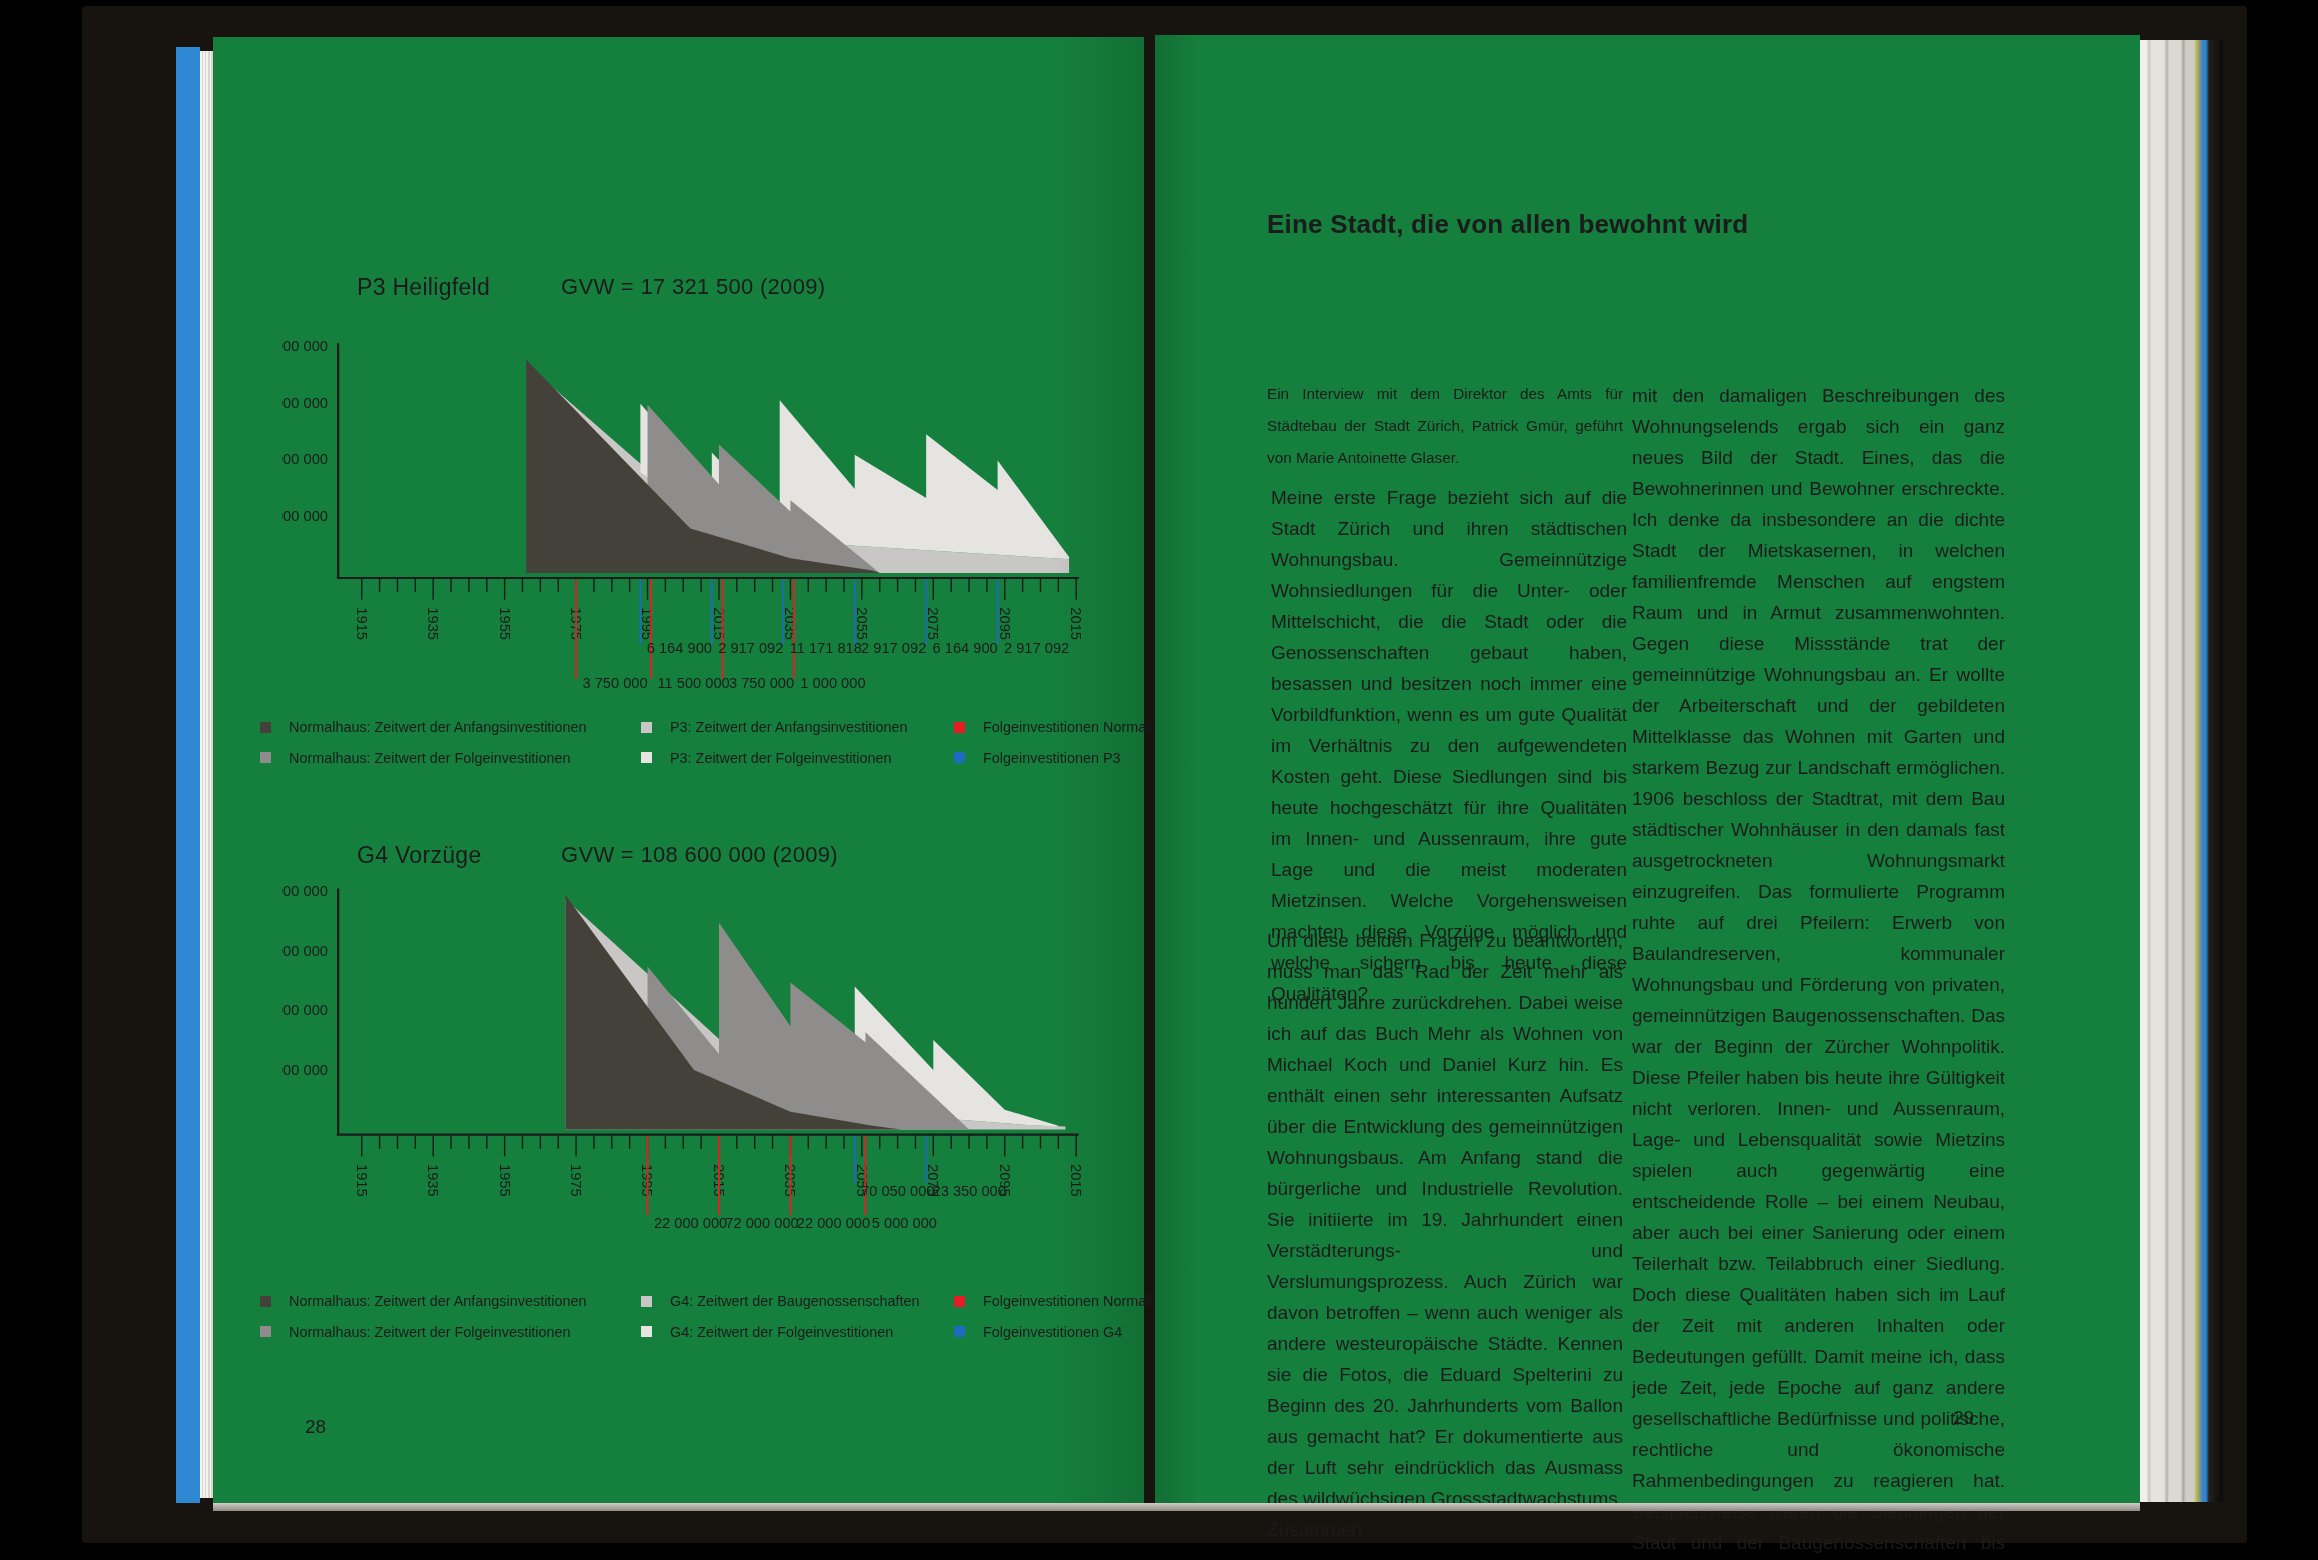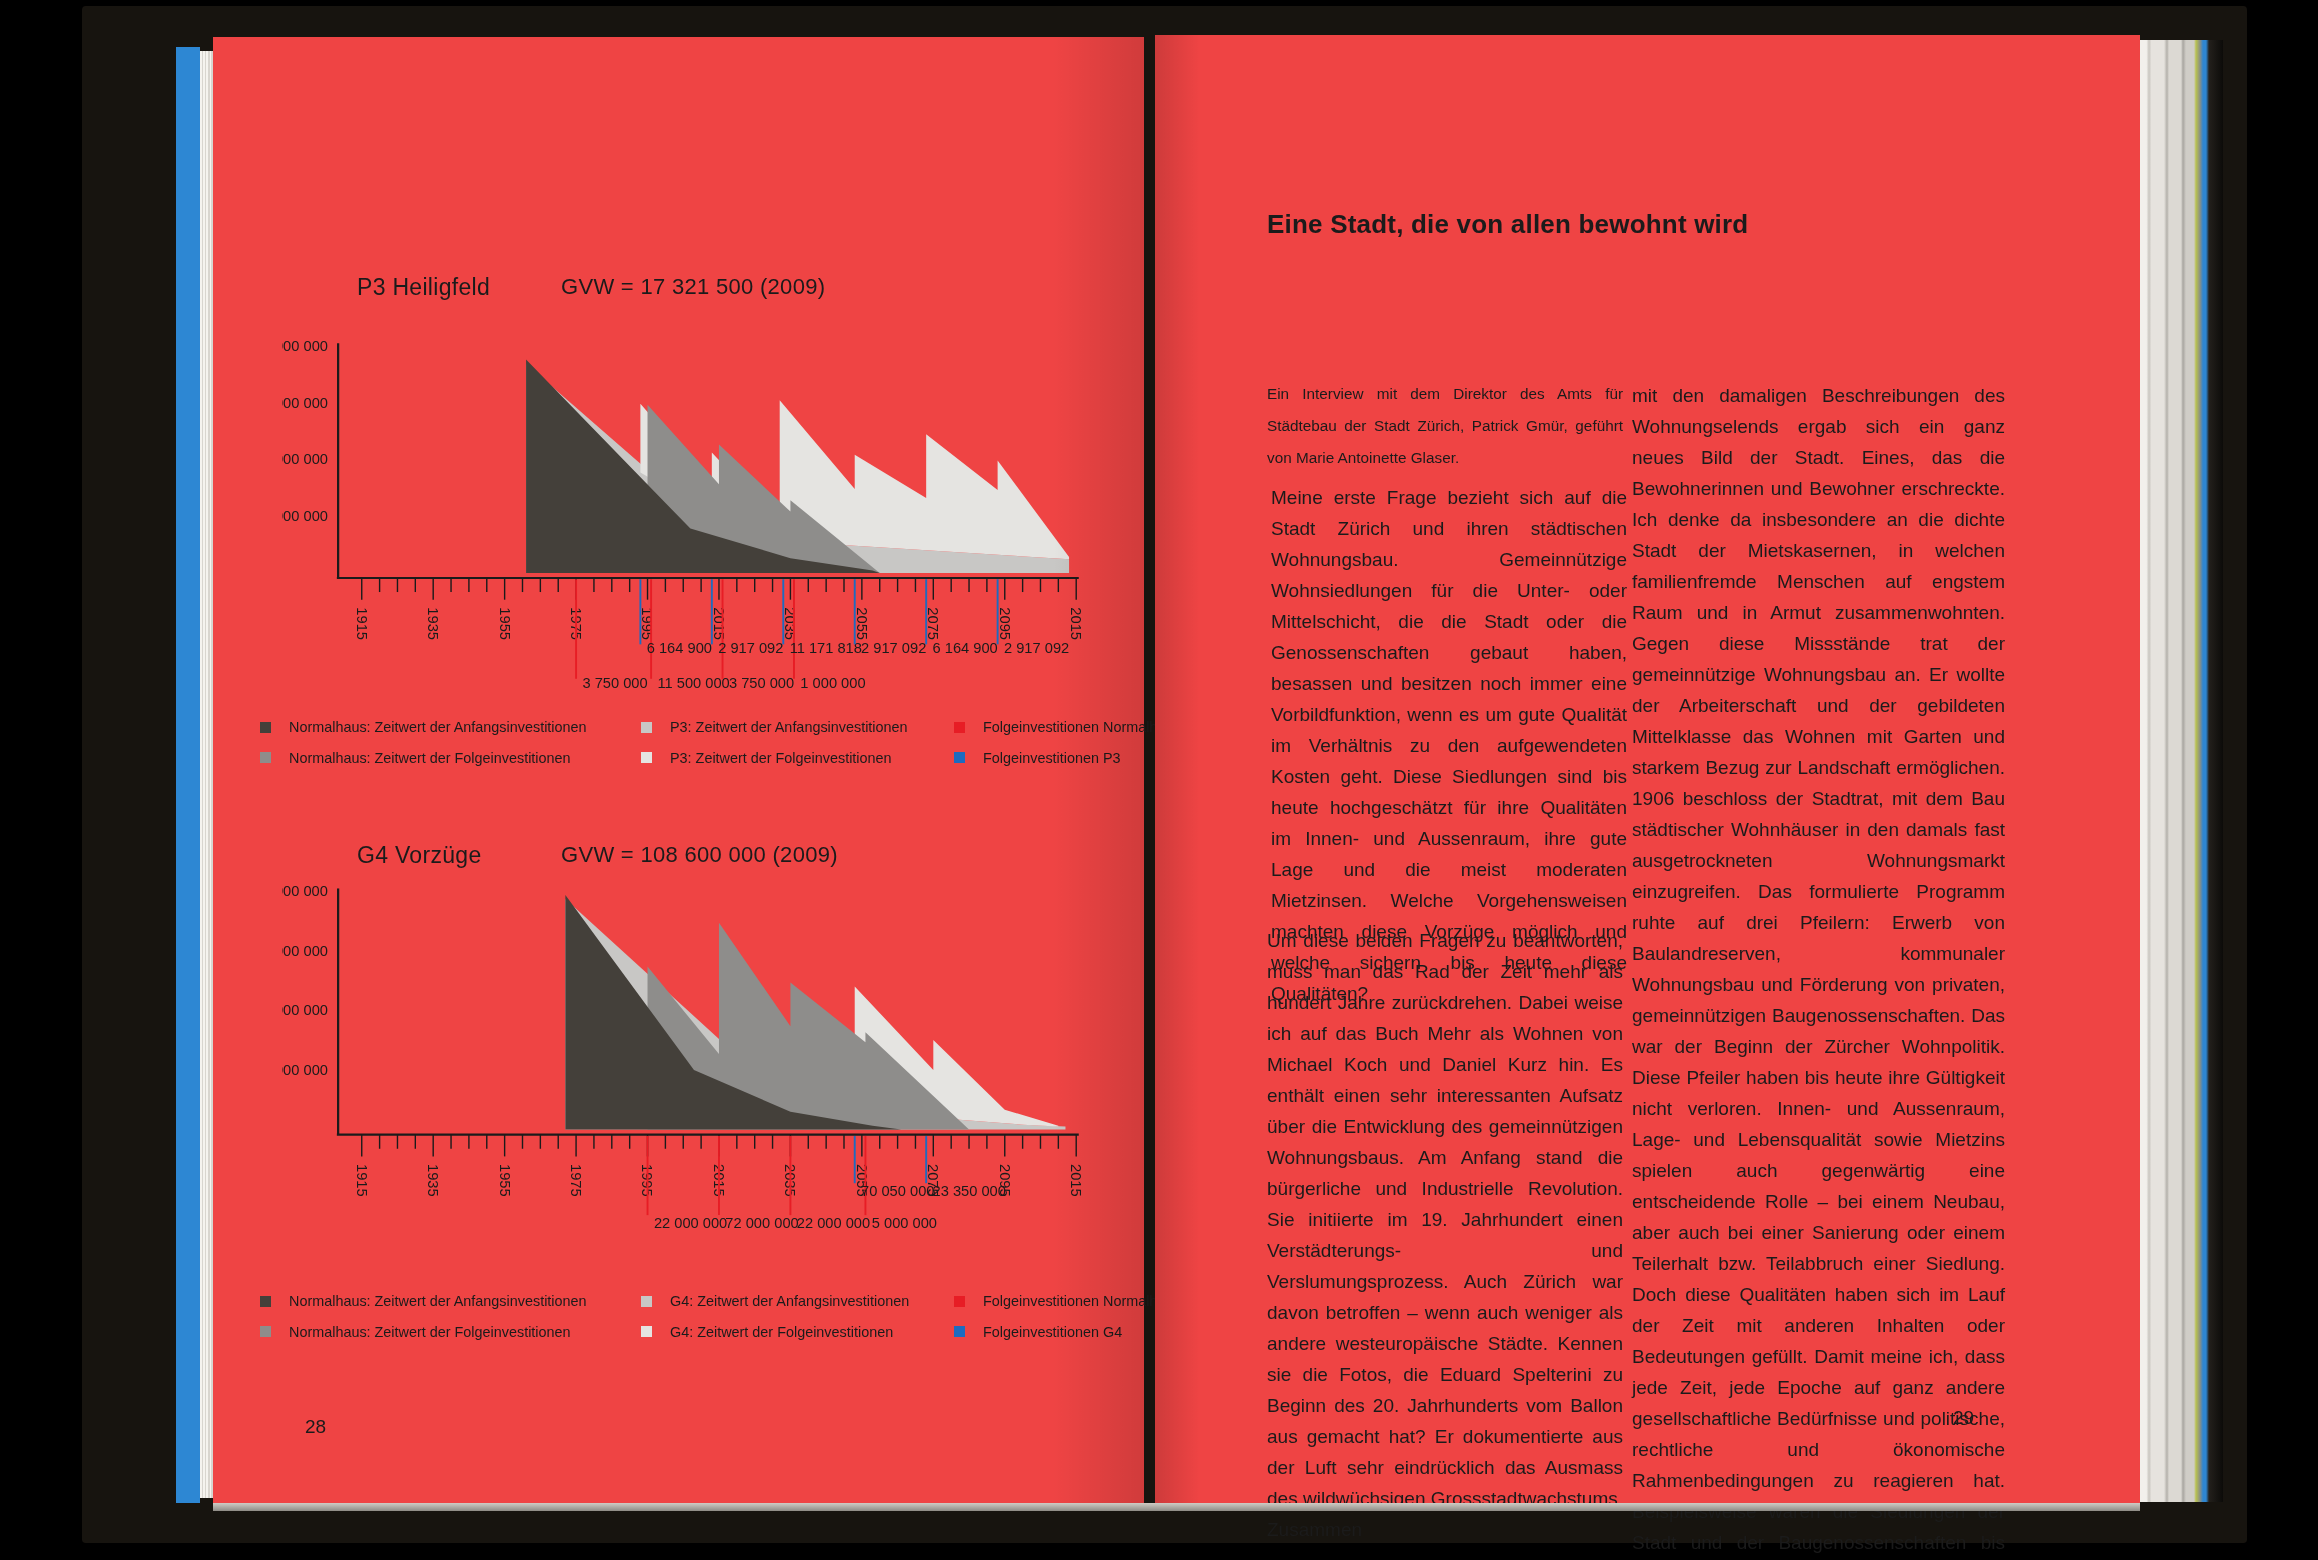--- a/index.html
+++ b/index.html
@@ -2,21 +2,21 @@
 <html style="font-size:10.2px"><head>
 <meta charset="utf-8">
 <style>
   html,body{margin:0;padding:0;}
   body{width:2319px;height:1560px;background:#000;position:relative;overflow:hidden;
        font-family:"Liberation Sans",sans-serif;color:#1b1b1b;}
   .cover{position:absolute;left:82px;top:6.4px;width:2165px;height:1537px;background:#17140f;border-radius:3.8px;}
   .blue-edge{position:absolute;left:176px;top:47px;width:24px;height:1456px;background:#2d87d3;}
   .stackL{position:absolute;left:200px;top:51px;width:12.8px;height:1447px;
           background:repeating-linear-gradient(to right,#f5f3ef 0 1.9px,#d8d5cf 1.9px 3.2px);}
-  .page{position:absolute;top:37px;height:1466px;background:#ef4444;}
+  .page{position:absolute;top:37px;height:1466px;background:#15803d;}
   .page.left{left:213px;width:931px;}
   .page.right{left:1155px;top:35px;width:985px;height:1468px;}
   .gutter-l{position:absolute;left:1053px;top:37px;width:91px;height:1466px;
             background:linear-gradient(to right,rgba(0,0,0,0),rgba(0,0,0,0.13));}
   .gutter-r{position:absolute;left:1155px;top:35px;width:45px;height:1468px;
             background:linear-gradient(to right,rgba(0,0,0,0.14),rgba(0,0,0,0));}
   .stackR{position:absolute;left:2140px;top:40px;width:83px;height:1462px;
           background:linear-gradient(to right,#f2f0ec 0px,#f2f0ec 6.4px,#c9c6c0 9px,#e6e3de 11.5px,#e6e3de 24px,
           #b3b0aa 27px,#dcd9d3 29px,#dcd9d3 41px,#a8a5a0 43px,#d0cdc7 46px,#d0cdc7 54px,#b9c24e 56px,
           #8a8f85 60px,#2e86d1 63px,#2e86d1 66px,#23201c 69px,#0c0b09 83px);}
@@ -249,21 +249,21 @@
       <div class="lgi">
         <span class="sw" style="background: rgb(68, 64, 58);"></span>
         <span class="lb">Normalhaus: Zeitwert der Anfangsinvestitionen</span>
       </div>
       <div class="lgi">
         <span class="sw" style="background: rgb(142, 141, 139);"></span>
         <span class="lb">Normalhaus: Zeitwert der Folgeinvestitionen</span>
       </div>
       <div class="lgi">
         <span class="sw" style="background: rgb(200, 199, 197);"></span>
-        <span class="lb">G4: Zeitwert der Anfangsinvestitionen</span>
+        <span class="lb">G4: Zeitwert der Baugenossenschaften</span>
       </div>
       <div class="lgi">
         <span class="sw" style="background: rgb(229, 228, 225);"></span>
         <span class="lb">G4: Zeitwert der Folgeinvestitionen</span>
       </div>
       <div class="lgi">
         <span class="sw" style="background: rgb(231, 29, 37);"></span>
         <span class="lb">Folgeinvestitionen Normalhaus</span>
       </div>
       <div class="lgi">

